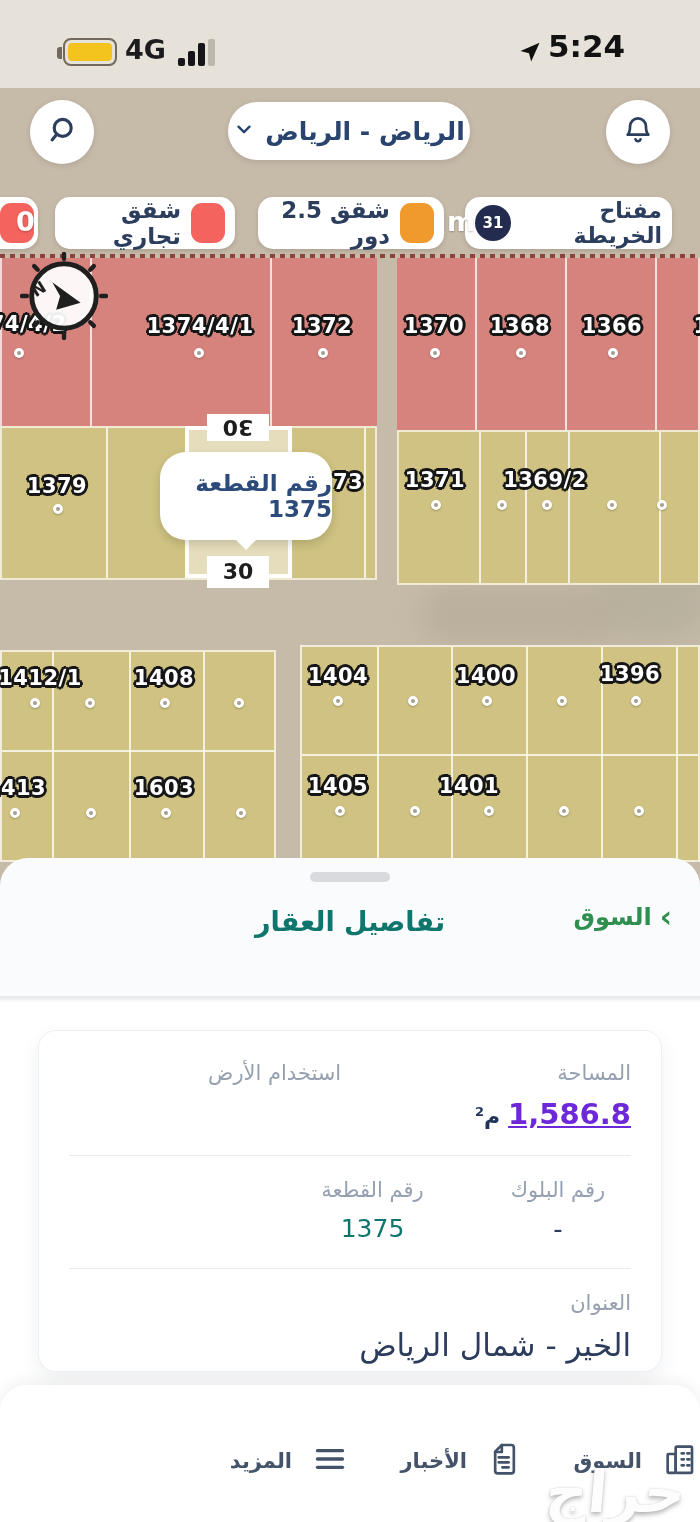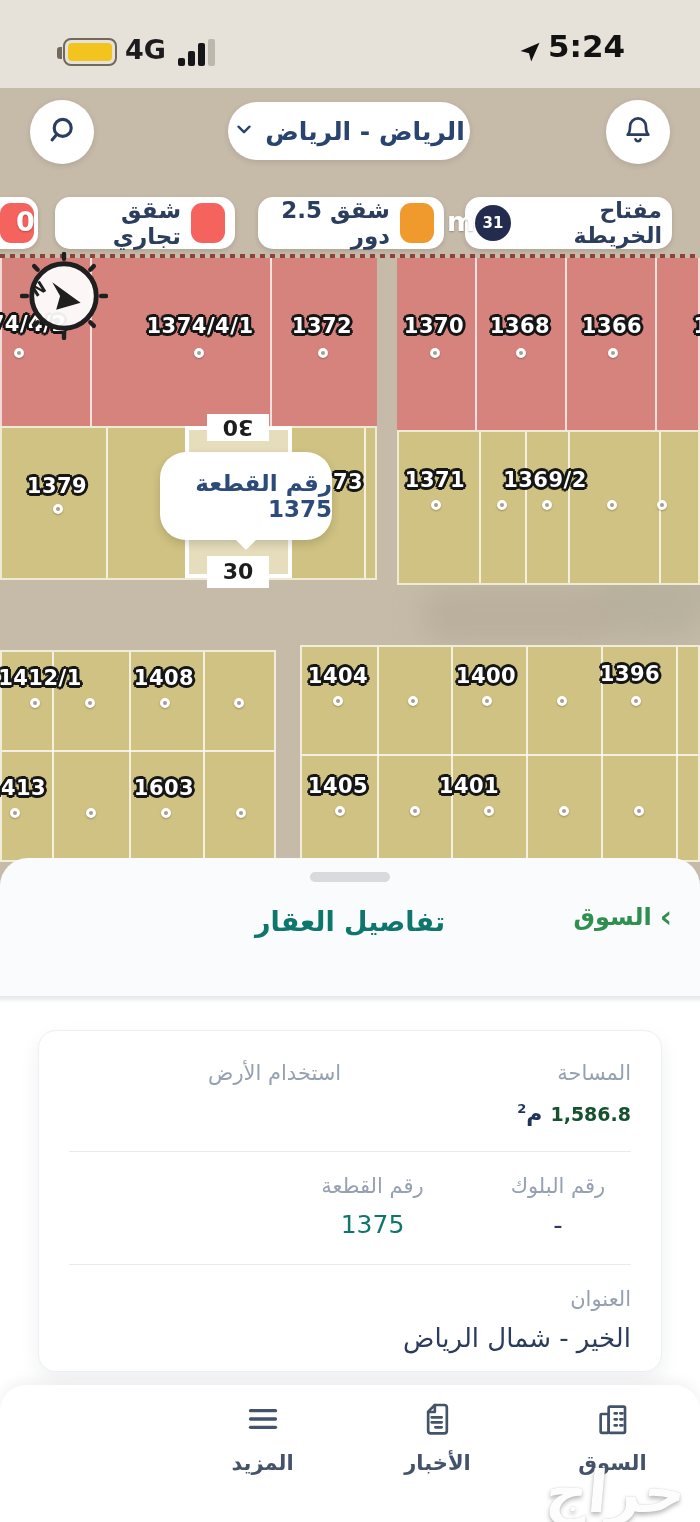--- a/index.html
+++ b/index.html
@@ -55,36 +55,36 @@
   .sheet-edge{left:0;top:996px;width:700px;height:7px;background:linear-gradient(#e7e7eb,rgba(255,255,255,0));z-index:10;}
   .page-bg{left:0;top:1000px;width:700px;height:522px;background:#fff;z-index:9;}
   
   .card{left:38px;top:1030px;width:624px;height:342px;background:#fff;border:1px solid #edeff3;border-radius:18px;
     box-shadow:0 8px 20px rgba(30,40,70,.07);z-index:11;padding:30px 30px 0 30px;}
   .crow{display:flex;}
   .clabel{color:#95a0b1;font-size:21px;}
   .cval{color:#2b3c5c;font-size:26px;margin-top:12px;}
   .colA{flex:0 0 40%;text-align:right;}
   .colB{flex:1;text-align:right;padding-left:10px;padding-right:65px;}
-  .area-num{color:#14532d;font-weight:700;font-size:19px;direction:ltr;display:inline-block;}
+  .area-num{color:#6d28d9;font-weight:700;font-size:29px;direction:ltr;display:inline-block;text-decoration:underline;}
   .unit{color:#1f3458;font-size:22px;font-weight:700;margin-right:8px;}
   .unit sup{font-size:13px;}
   .cdiv{height:1px;background:#e8eaee;margin:24px 0 22px 0;}
   .p1{flex:0 0 28%;text-align:right;}
   .p2{flex:0 0 26%;text-align:center;}
   .p3{flex:0 0 40%;text-align:center;}
   .plan-row{display:flex;align-items:center;gap:6px;margin-top:12px;justify-content:flex-start;}
   .plan-link{color:#2f8f4e;font-weight:700;font-size:24px;text-decoration:underline;}
   .plan-chev{color:#2f8f4e;font-size:24px;font-weight:800;}
   .num-val{direction:ltr;}
-  .addr .cval{font-size:26px;}
+  .addr .cval{font-size:31px;}
   
   .nav{left:0;top:1385px;width:700px;height:137px;background:#fff;border-radius:26px 26px 0 0;
     box-shadow:0 -4px 14px rgba(0,0,0,.06);z-index:12;display:grid;grid-template-columns:repeat(4,1fr);padding-top:14px;}
-  .nav-item{display:flex;flex-direction:column;align-items:center;gap:8px;cursor:pointer;}
+  .nav-item{display:flex;align-items:center;gap:18px;cursor:pointer;}
   .nav-item .lbl{font-size:21px;color:#44536a;font-weight:600;}
   .nav-item.active .lbl{color:#2f7fe8;font-weight:700;}
   .watermark{position:absolute;right:14px;top:1458px;font-size:58px;font-weight:800;color:#fdfdfd;z-index:20;
     transform:skewX(-5deg);text-shadow:0 3px 4px rgba(125,125,125,.5),0 0 1px rgba(150,150,150,.55);}
 </style>
 </head>
 <body>
 
 <div class="screen">
 

